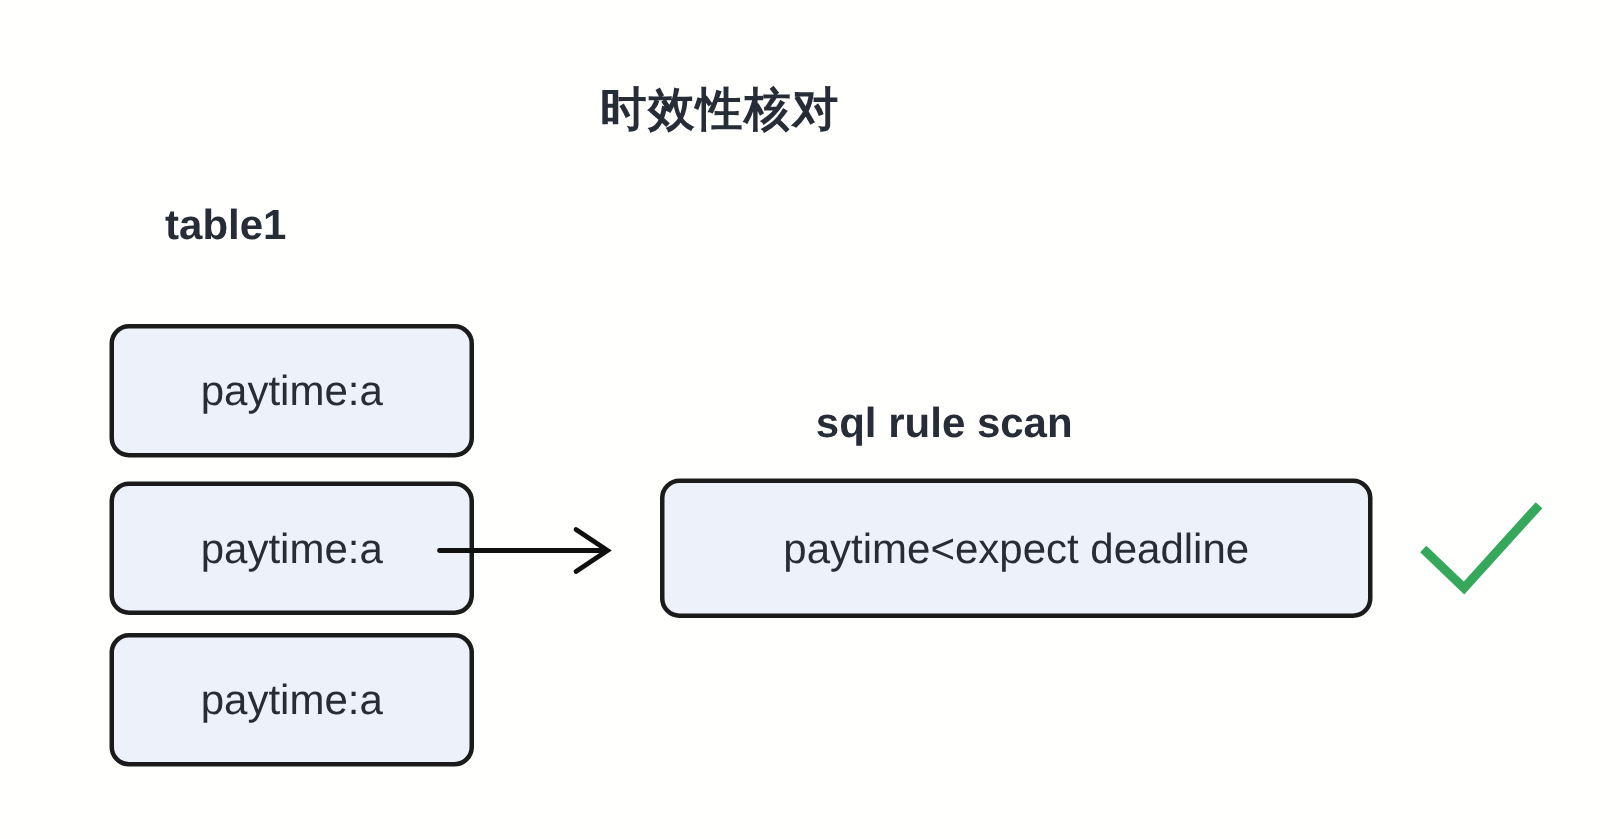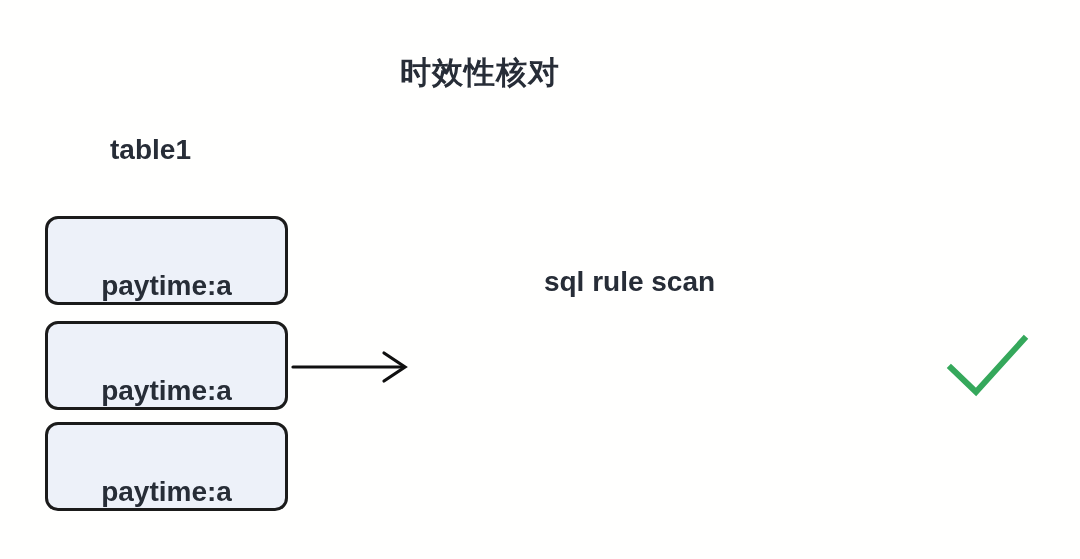--- a/index.html
+++ b/index.html
@@ -44,25 +44,26 @@
     top: 266px;
     width: 475px;
   }
   .node-box {
     position: absolute;
     box-sizing: border-box;
     background: var(--box-fill, #edf1f9);
     border: 3.5px solid var(--box-border, #1b1b1b);
     border-radius: 13px;
     display: flex;
-    align-items: flex-end;
+    align-items: center;
     justify-content: center;
     font-size: 28px;
-    font-weight: 700;
+    font-weight: 400;
     color: var(--text, #2a303a);
+    margin-left: 28px;
   }
   .field-box {
     left: 45px;
     width: 243px;
     height: 89px;
   }
   .field-box.row-0 { top: 216px; }
   .field-box.row-1 { top: 321px; }
   .field-box.row-2 { top: 422px; }
   .rule-box {
@@ -96,20 +97,23 @@
   <div class="node-box field-box row-1">
     <span>paytime:a</span>
   </div>
 
   <div class="node-box field-box row-2">
     <span>paytime:a</span>
   </div>
 
   <div class="col-label label-scan">sql rule scan</div>
 
+  <div class="node-box rule-box">
+    <span>paytime&lt;expect deadline</span>
+  </div>
 
   <svg class="overlay-svg" viewBox="0 0 1080 559" xmlns="http://www.w3.org/2000/svg">
     <g fill="none" stroke-width="3.2" stroke-linecap="round" stroke="#101010">
       <path d="M 293 367 H 402"></path>
       <path d="M 384 353 L 405 367 L 384 381" stroke-linejoin="miter"></path>
     </g>
     <path d="M 951 368 L 976 392 L 1024 339" fill="none" stroke-width="6" stroke-linecap="square" stroke-linejoin="miter" stroke="#35a85b"></path>
   </svg>
 
 </div>

